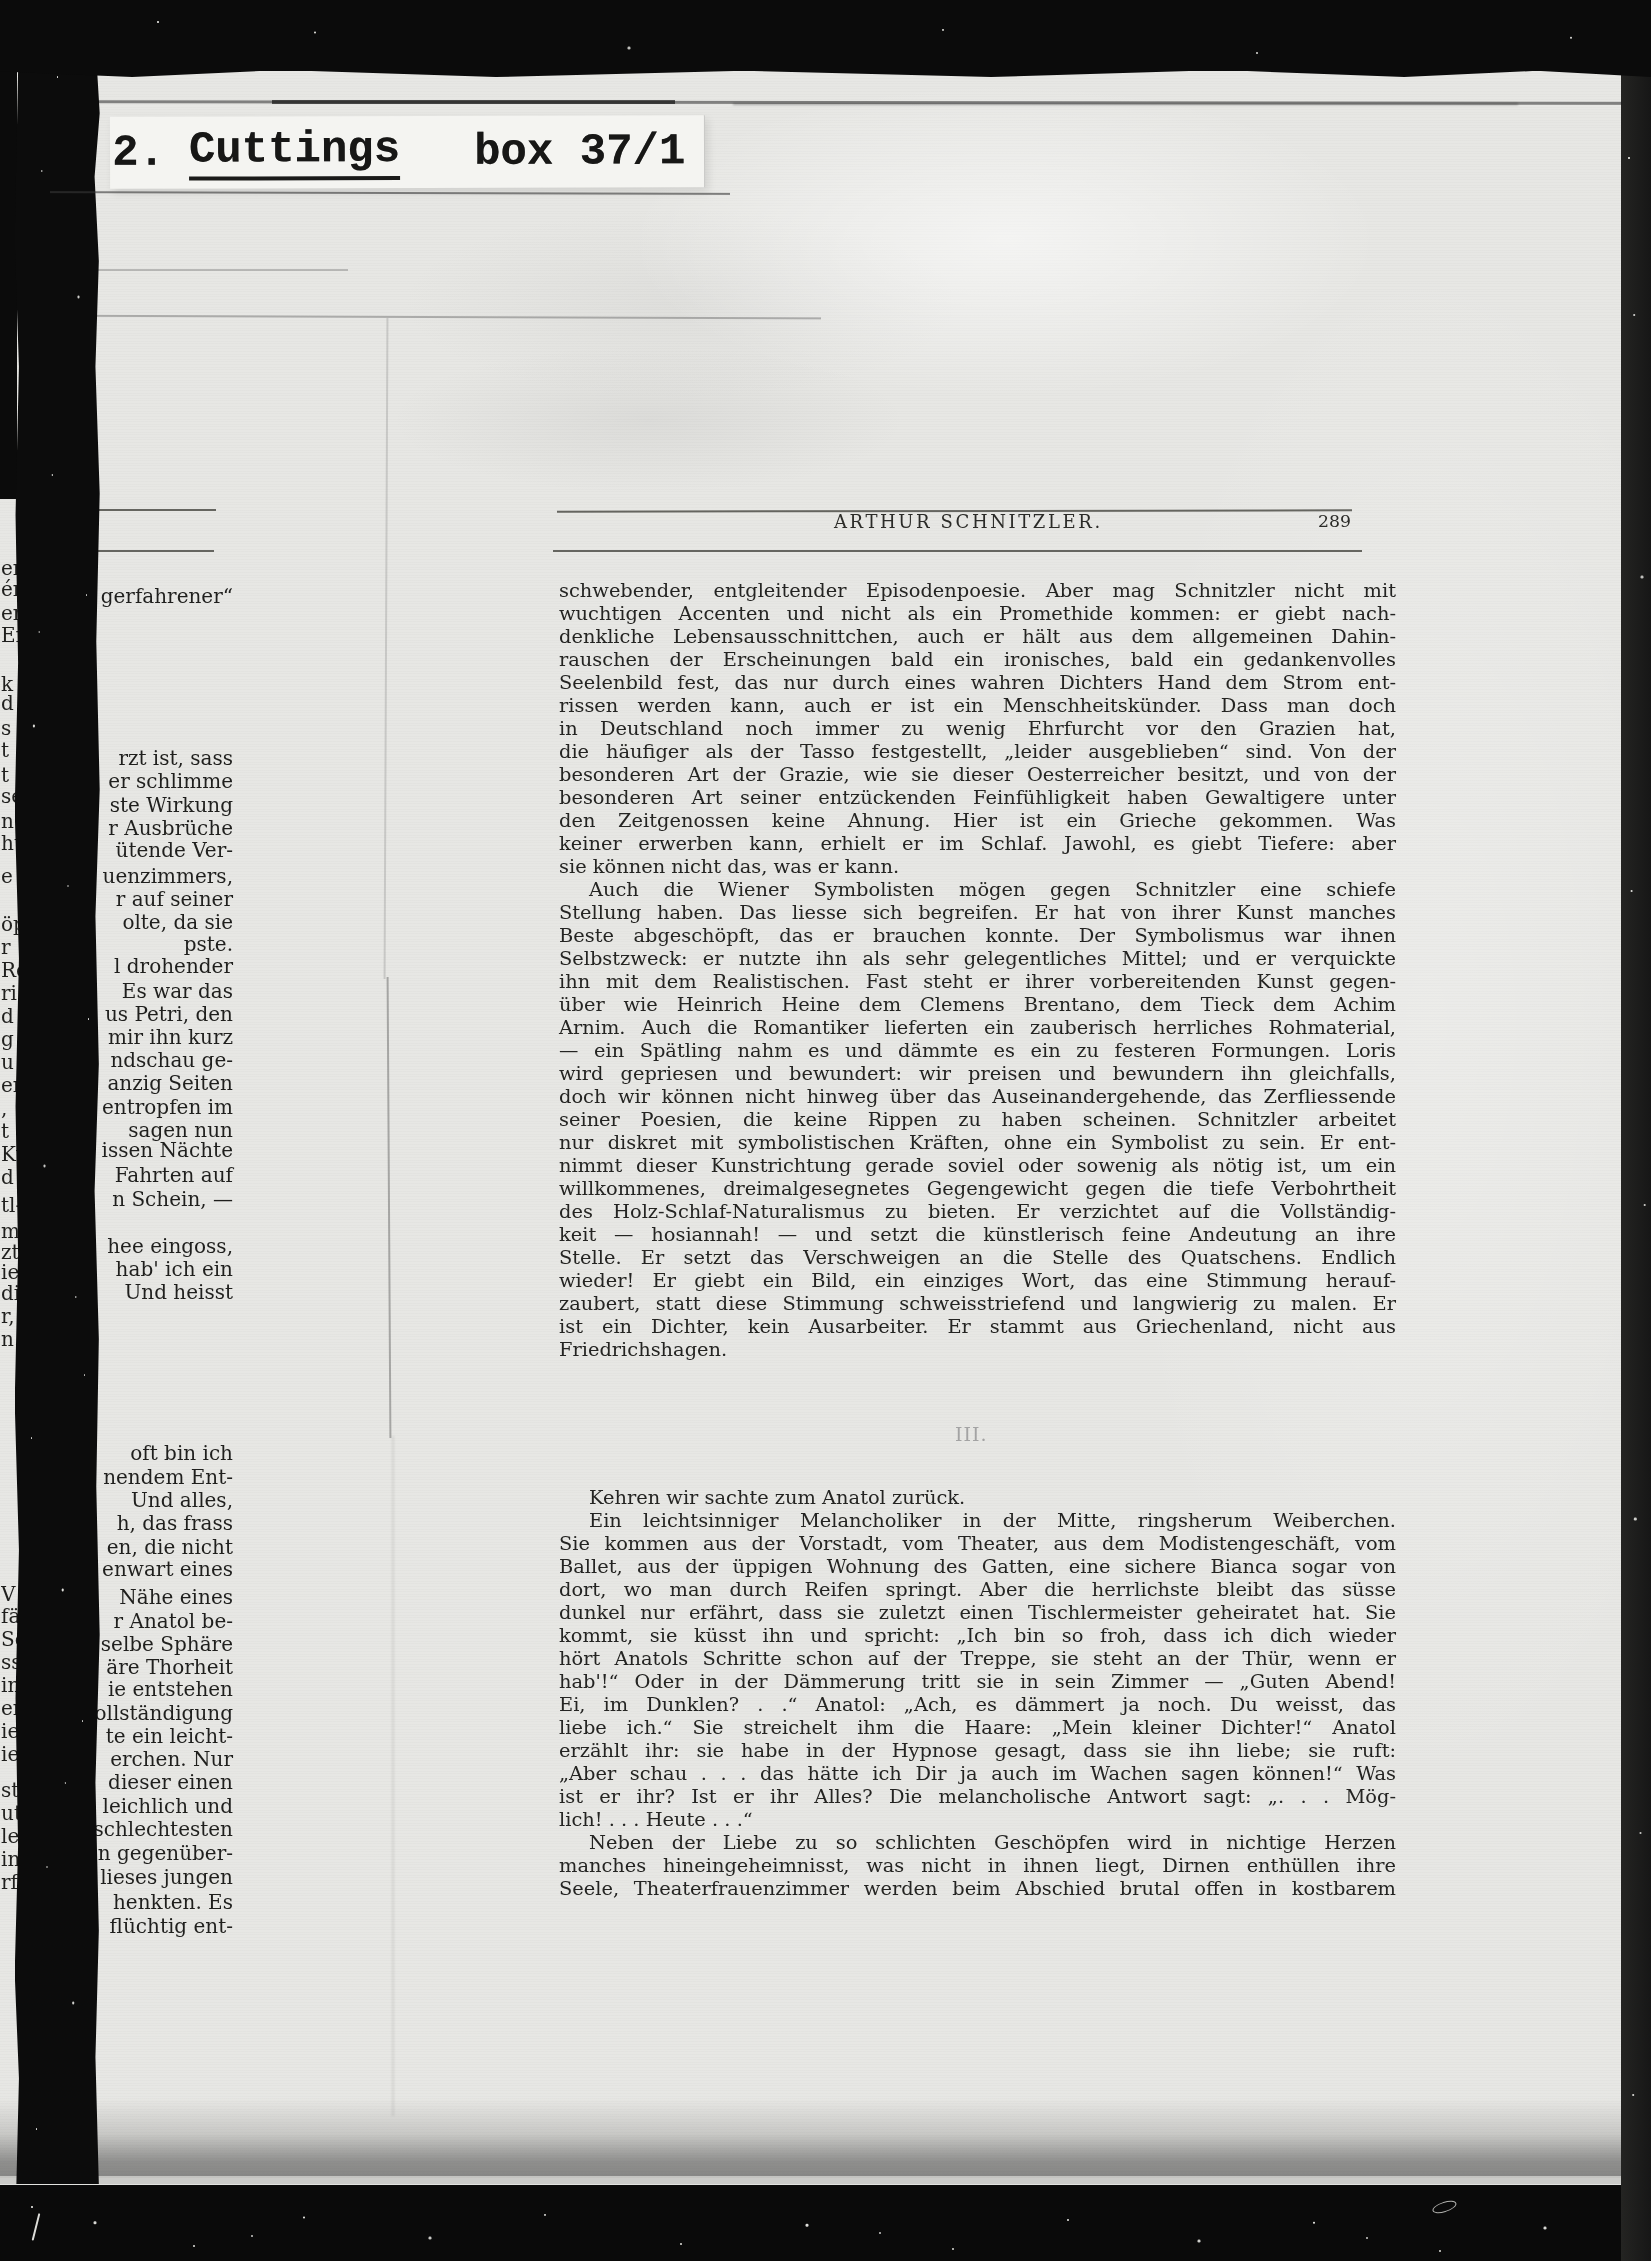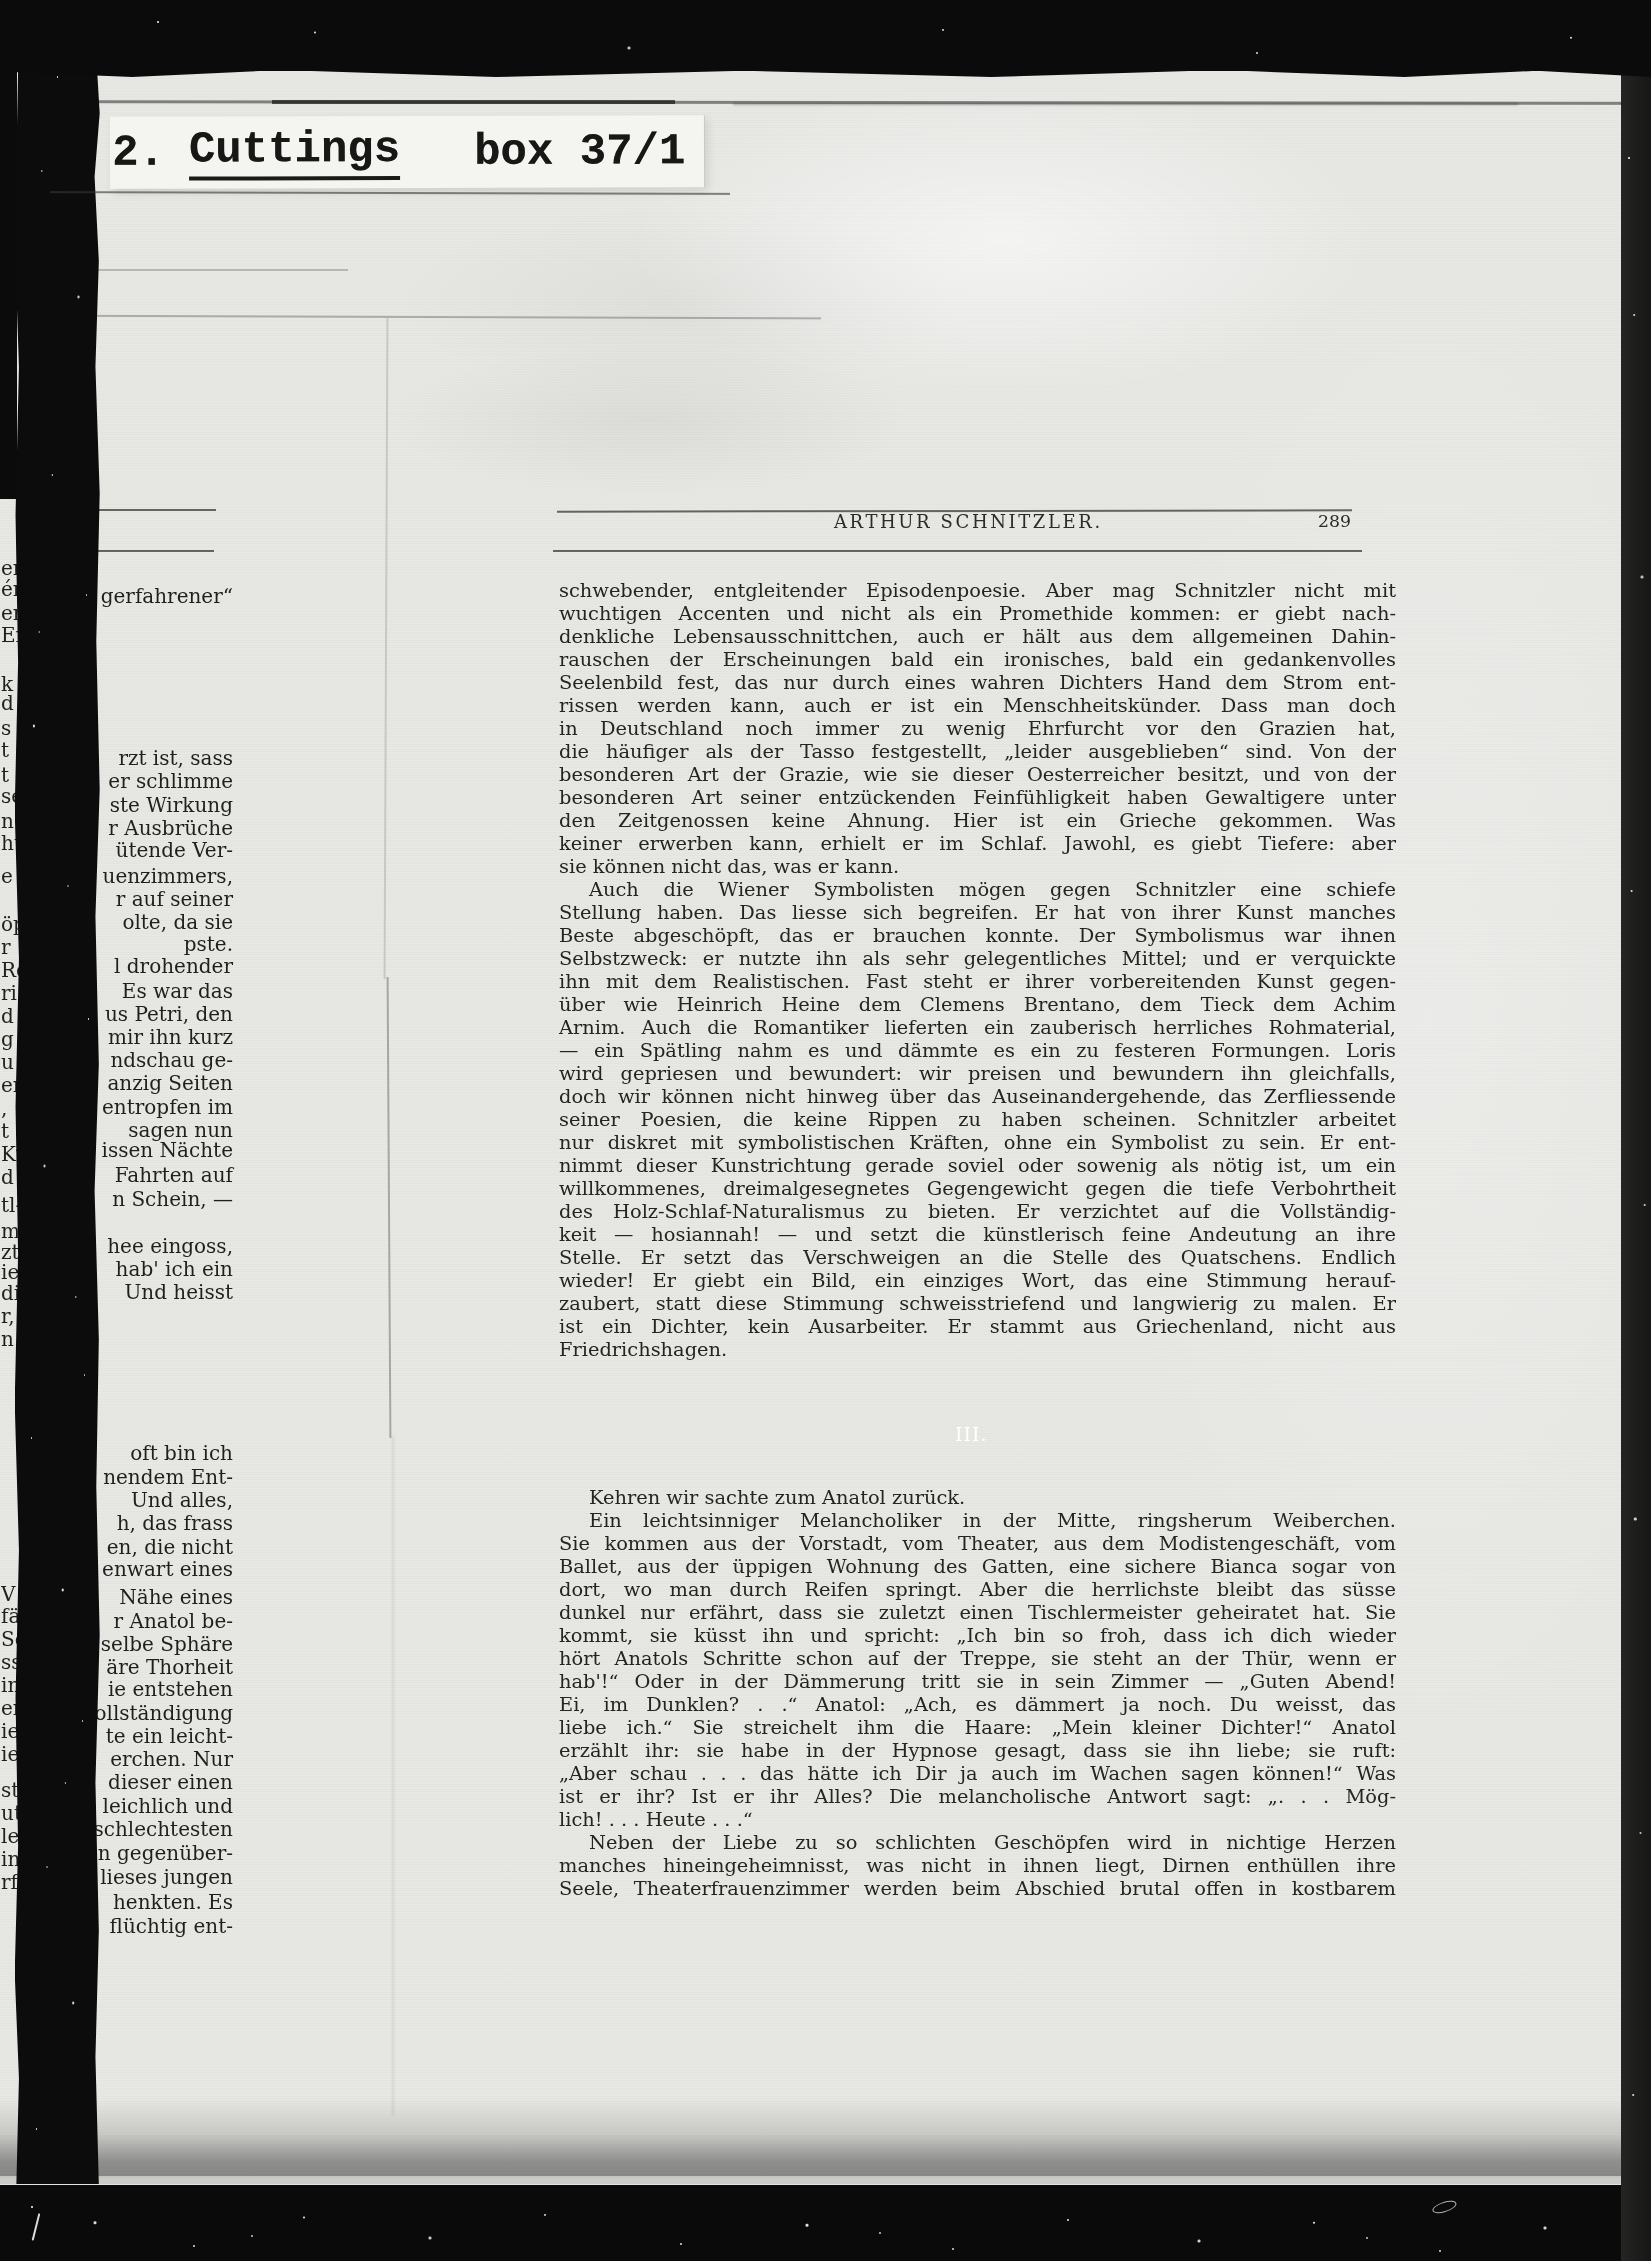--- a/index.html
+++ b/index.html
@@ -84,21 +84,21 @@
   .ruleMB{left:553px;top:550px;width:809px;}
   
   .ptitle{position:absolute;left:834px;top:511px;font-size:18px;letter-spacing:2.6px;color:#2b2b28;white-space:nowrap;z-index:2;}
   .pnum{position:absolute;left:1318px;top:511px;font-size:17.3px;color:#2b2b28;z-index:2;}
   
   #maintext{position:absolute;left:559px;top:579px;width:837px;z-index:2;color:#242422;font-size:19.4px;}
   .line{height:23px;line-height:23px;text-align:justify;text-align-last:justify;white-space:normal;}
   .line.indent{text-indent:30px;}
   .line.lastline{text-align-last:left;}
   .secheading{height:23px;line-height:23px;margin-top:62px;margin-bottom:40px;text-align:center;
-    font-size:19px;letter-spacing:1px;transform:translateX(-6.3px);color:#ffffff;}
+    font-size:19px;letter-spacing:1px;transform:translateX(-6.3px);color:#a3a3a3;}
   
   #leftcol{position:absolute;left:0;top:0;width:241px;height:2261px;z-index:2;}
   .lfrag{position:absolute;left:73px;width:160px;text-align:right;white-space:nowrap;
     font-size:20px;color:#1f1f1d;line-height:23px;}
   #edgecol{position:absolute;left:0;top:0;width:24px;height:2261px;z-index:2;}
   .efrag{position:absolute;left:1px;width:23px;overflow:hidden;white-space:nowrap;
     font-size:20px;color:#1f1f1d;line-height:23px;}
 </style>
 </head>
 <body>

